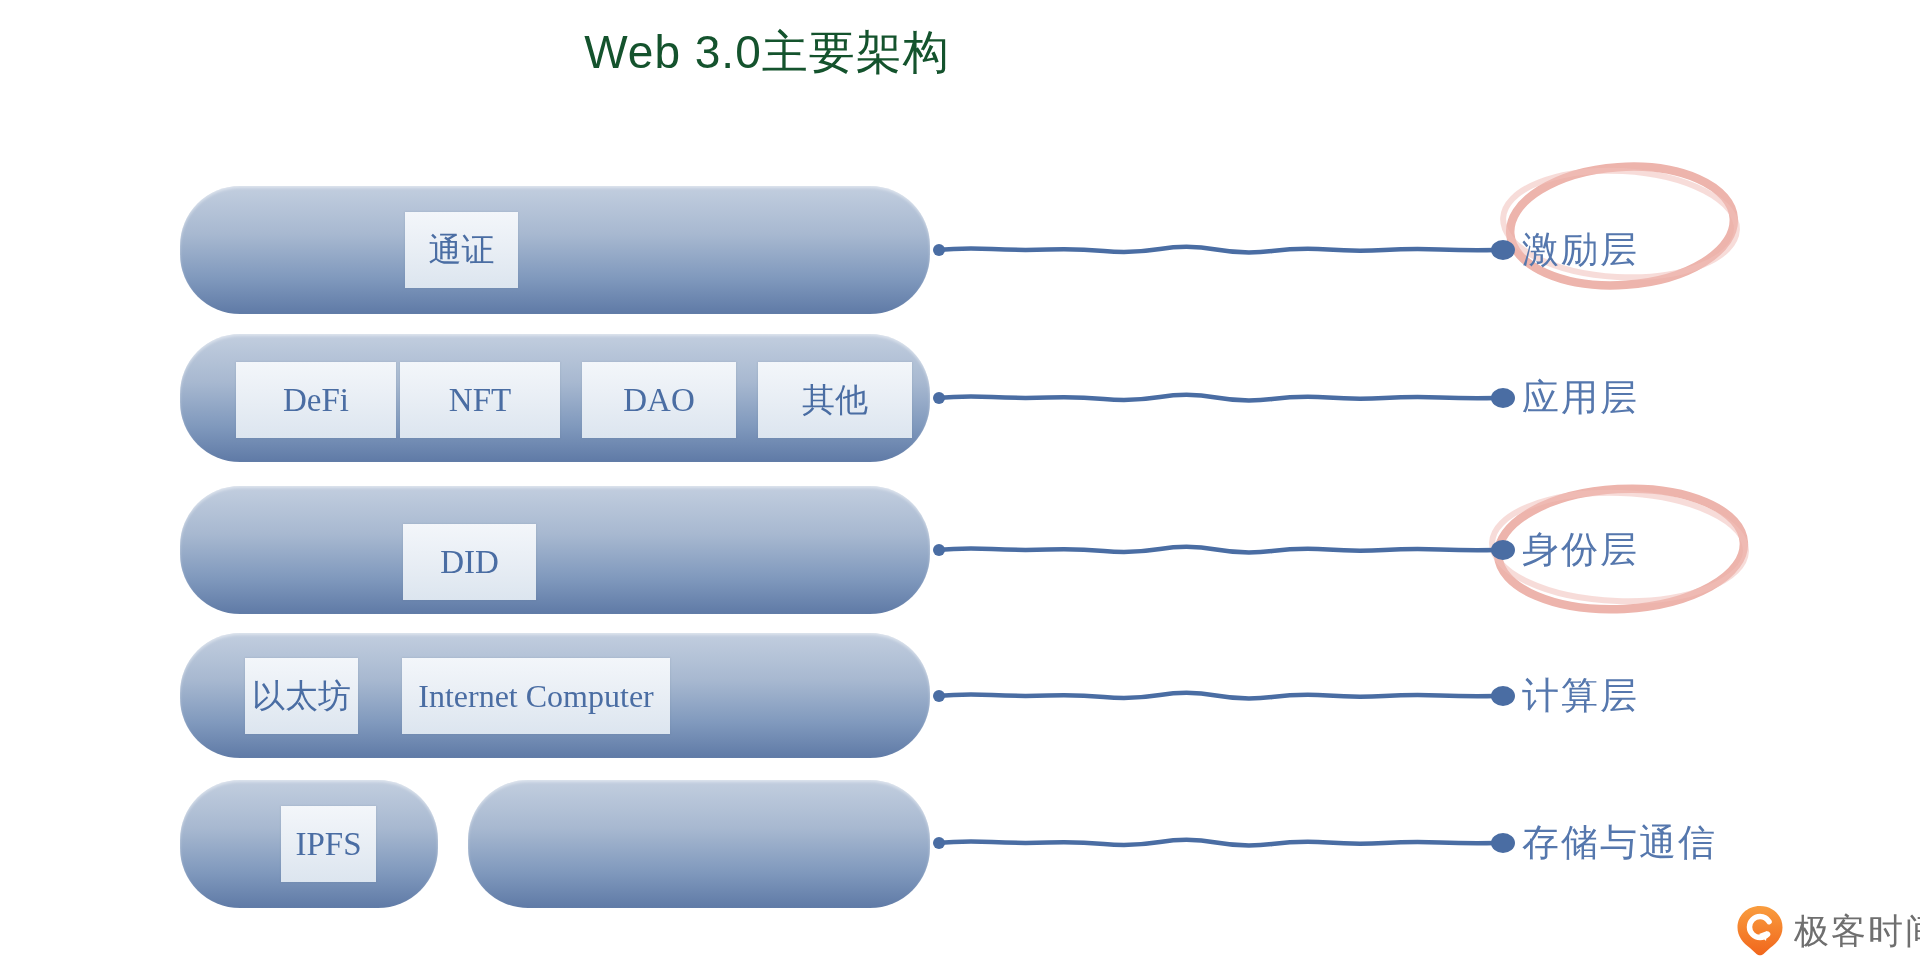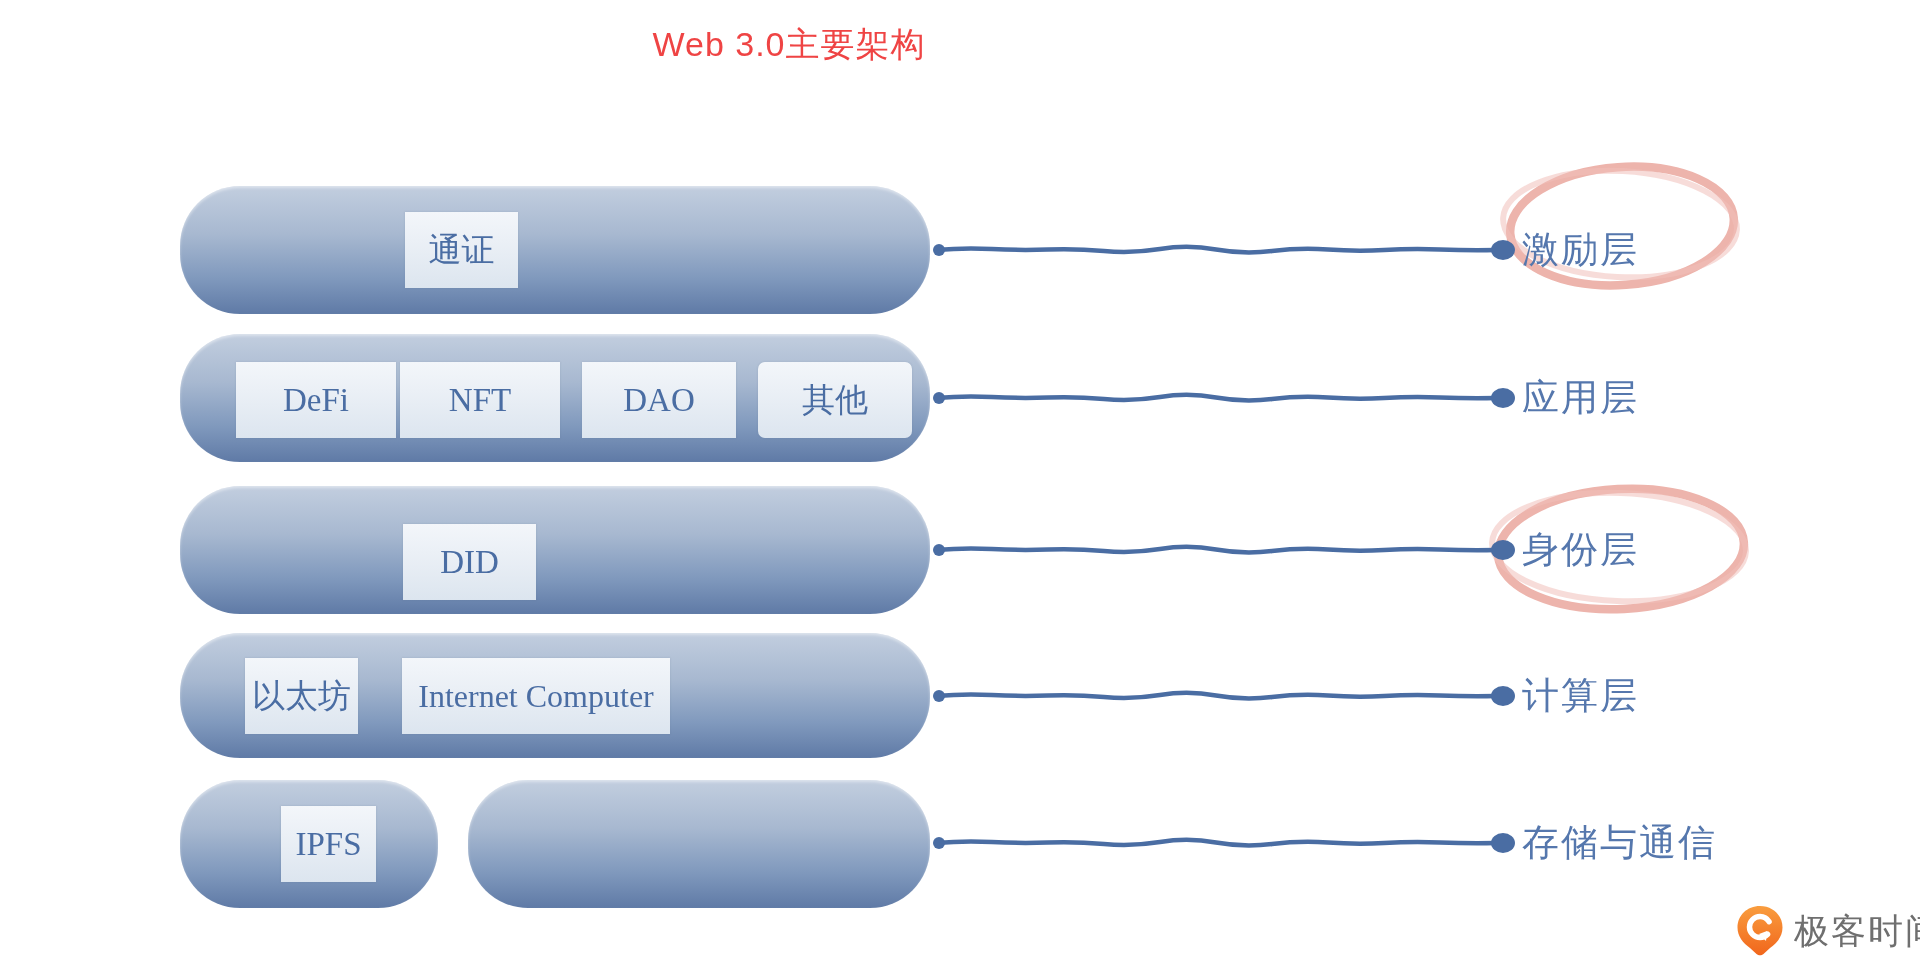--- a/index.html
+++ b/index.html
@@ -1,22 +1,22 @@
 <!DOCTYPE html>
 <html><head>
 <meta charset="utf-8">
 <style>
   html,body{margin:0;padding:0;background:#ffffff;}
   .canvas{
     position:relative;width:1920px;height:960px;overflow:hidden;background:#ffffff;
     font-family:"Liberation Sans","DejaVu Sans",sans-serif;
   }
   .title{
-    position:absolute;left:789px;top:22px;transform:translateX(-50%);
-    font-size:34px;color:#ef4444;white-space:nowrap;letter-spacing:1px;
+    position:absolute;left:767px;top:22px;transform:translateX(-50%);
+    font-size:46px;color:#14532d;white-space:nowrap;letter-spacing:1px;
   }
   .pill{
     position:absolute;height:128px;border-radius:60px;
     background:linear-gradient(180deg,#c2cedf 0%,#a7b8d0 38%,#8099bd 72%,#5f7aa6 100%);
     box-shadow:inset 0 2px 3px rgba(255,255,255,.45);
   }
   .chip{
     position:absolute;height:76px;display:flex;align-items:center;justify-content:center;
     background:linear-gradient(180deg,#f3f6fa 0%,#e7edf4 55%,#dce5ef 100%);
     color:#4a6da3;font-size:33px;white-space:nowrap;
@@ -91,21 +91,21 @@
   <div class="pill" style="left:180px;top:334px;width:750px;"></div>
   <div class="chip" style="left:236px;top:362px;width:160px;">
     <span>DeFi</span>
   </div>
   <div class="chip" style="left:582px;top:362px;width:154px;">
     <span>DAO</span>
   </div>
   <div class="chip" style="left:400px;top:362px;width:160px;">
     <span>NFT</span>
   </div>
-  <div class="chip" style="left:758px;top:362px;width:154px;border-radius:7px;">
+  <div class="chip" style="left:758px;top:362px;width:154px;">
     <span>其他</span>
   </div>
   <div class="layer-label" style="top:376px;">应用层</div>
 
   <div class="pill" style="left:180px;top:486px;width:750px;"></div>
   <div class="chip" style="left:403px;top:512px;width:133px;margin-top:12px;">
     <span>DID</span>
   </div>
   <div class="layer-label" style="top:528px;">身份层</div>
 

